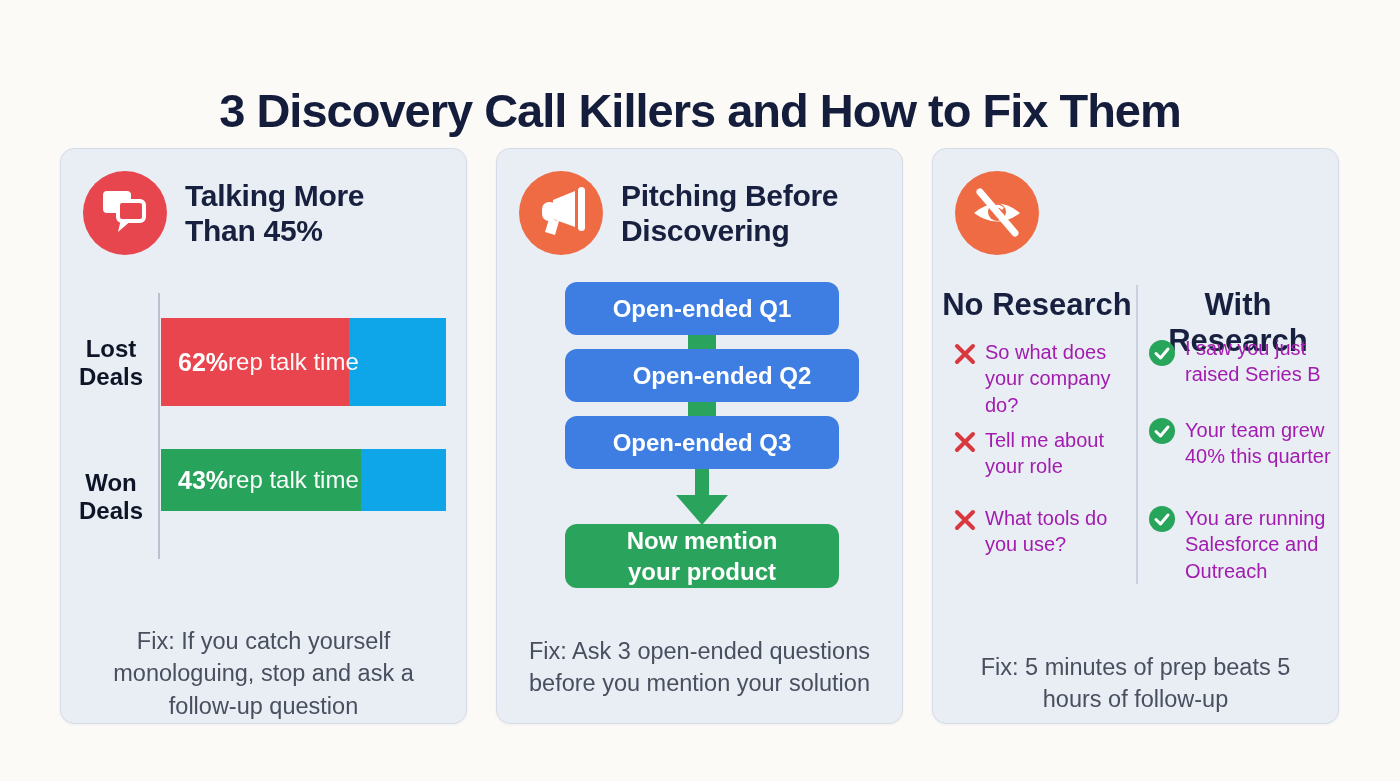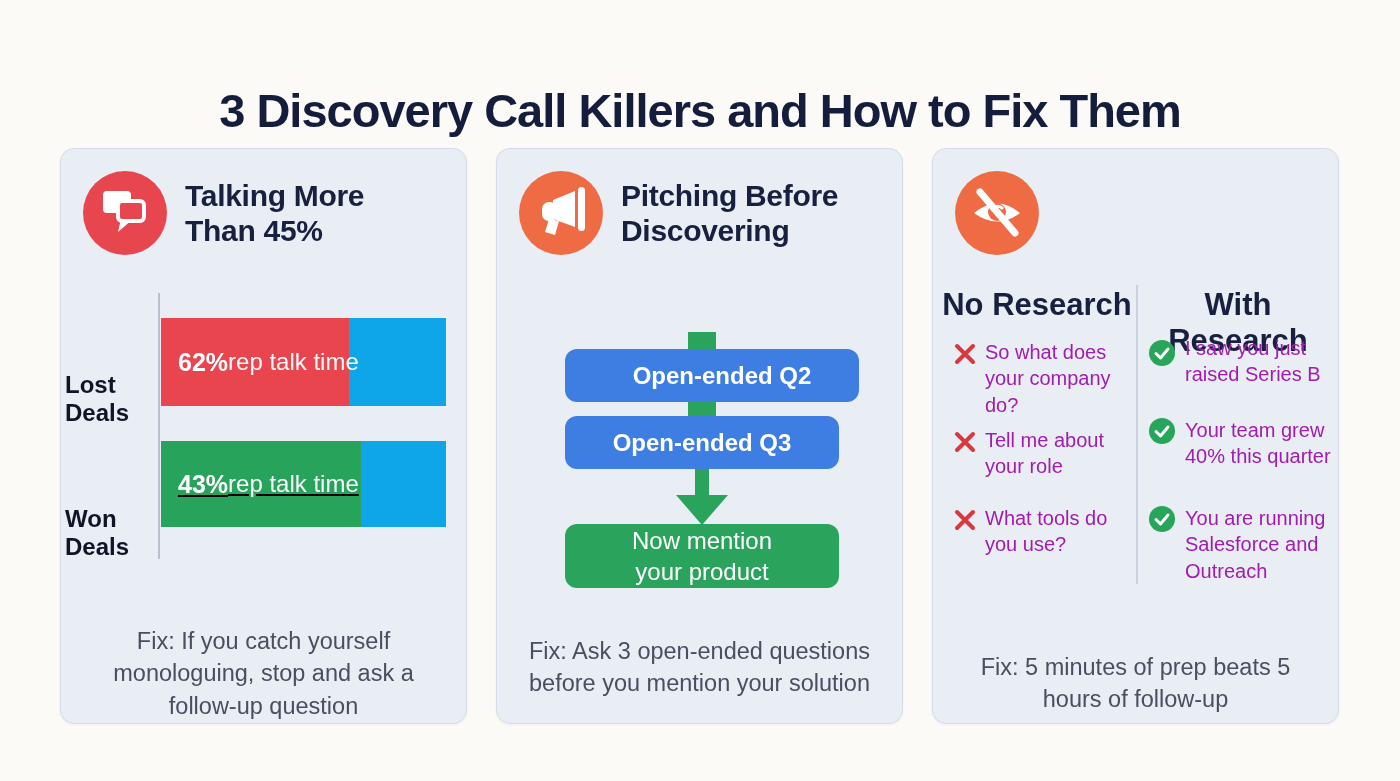--- a/index.html
+++ b/index.html
@@ -21,26 +21,26 @@
   .card-header { position:absolute; top:22px; left:22px; display:flex; align-items:center; gap:18px; }
   .icon-circle { width:84px; height:84px; flex:none; }
   .card-title { font-size:30px; font-weight:800; color:#18203f; line-height:1.18; letter-spacing:-0.3px; }
   #card-1 .card-title { width:238px; }
   #card-2 .card-title { width:252px; }
   #card-3 .card-title { width:252px; }
 
   
   .chart-axis { position:absolute; left:97px; top:144px; width:2px; height:266px; background:#b9c1cf; }
   .bar-label {
-    position:absolute; left:4px; width:92px; text-align:left;
-    font-weight:800; font-size:24px; line-height:1.15; color:#0e1526;margin-top:36px;
+    position:absolute; left:4px; width:92px; text-align:center;
+    font-weight:800; font-size:24px; line-height:1.15; color:#0e1526;
   }
   .bar-label.row1 { top:186px; } .bar-label.row2 { top:320px; }
   .bar-track { position:absolute; left:100px; width:285px; background:#0ea5e9; }
-  .track1 { top:169px; height:88px; } .track2 { top:292px; height:86px;text-decoration:underline; }
+  .track1 { top:169px; height:88px; } .track2 { top:300px; height:62px; }
   .bar-fill { height:100%; display:flex; align-items:center; padding-left:17px; box-sizing:border-box; white-space:nowrap; }
   .fill-red { width:66%; background:#e8454e; }
   .fill-green { width:70%; background:#28a35c; }
   .bar-value { color:#fff; font-weight:800; font-size:25px; }
   .bar-suffix { color:rgba(255,255,255,.97); font-weight:400; font-size:24px; }
 
   .fix-text {
     position:absolute; left:22px; right:22px; text-align:center;
     font-size:23.5px; line-height:1.4; color:#484f5e;
   }
@@ -52,21 +52,21 @@
   .flow-connector { position:absolute; left:191px; width:28px; height:20px; background:#2aa35c; }
   .conn-1 { top:183px; } .conn-2 { top:250px; }
   .flow-step {
     position:absolute; left:68px; width:274px; height:53px; background:#3e7ee2; border-radius:12px;
     color:#fff; font-weight:800; font-size:24px; display:flex; align-items:center; justify-content:center;
   }
   .step-1 { top:133px; } .step-2 { top:200px;padding-left:20px; } .step-3 { top:267px; }
   .flow-arrow { position:absolute; left:173px; top:320px; width:64px; height:56px; }
   .flow-result {
     position:absolute; left:68px; top:375px; width:274px; height:64px; box-sizing:border-box;
-    background:#2aa35c; border-radius:12px; color:#fff; font-weight:400; font-size:24px; line-height:1.3;
+    background:#2aa35c; border-radius:12px; color:#fff; font-weight:700; font-size:24px; line-height:1.3;
     display:flex; align-items:center; justify-content:center; text-align:center; padding:0 45px;
   }
 
   
   .col-header { position:absolute; top:138px; font-size:31px; font-weight:800; color:#18203f; text-align:center; }
   .col-header.left  { left:8px;  width:192px; }
   .col-header.right { left:210px; width:190px; }
   .col-divider { position:absolute; left:203px; top:136px; width:2px; height:299px; background:#c9d1de; }
   .list-text { position:absolute; font-size:20px; line-height:1.32; color:#a21caf; }
   .list-text.lcol { left:52px; width:138px; }
@@ -127,20 +127,21 @@
         <rect x="59" y="16" width="7" height="44" rx="3.5" fill="#ffffff"></rect>
         <path d="M30 48 L40 50 L36 64 L26 61 Z" fill="#ffffff"></path>
       </svg>
     </span>
     <div class="card-title">Pitching Before Discovering</div>
   </div>
 
   <div class="flow-connector conn-1"></div>
   <div class="flow-connector conn-2"></div>
 
+  <div class="flow-step step-1">Open-ended Q1</div>
   <div class="flow-step step-2">Open-ended Q2</div>
   <div class="flow-step step-3">Open-ended Q3</div>
 
   <span class="flow-arrow">
     <svg width="64" height="56" viewBox="0 0 64 56">
       <polygon points="25,0 39,0 39,26 58,26 32,56 6,26 25,26" fill="#2aa35c"></polygon>
     </svg>
   </span>
 
   <div class="flow-result">Now mention your product</div>

